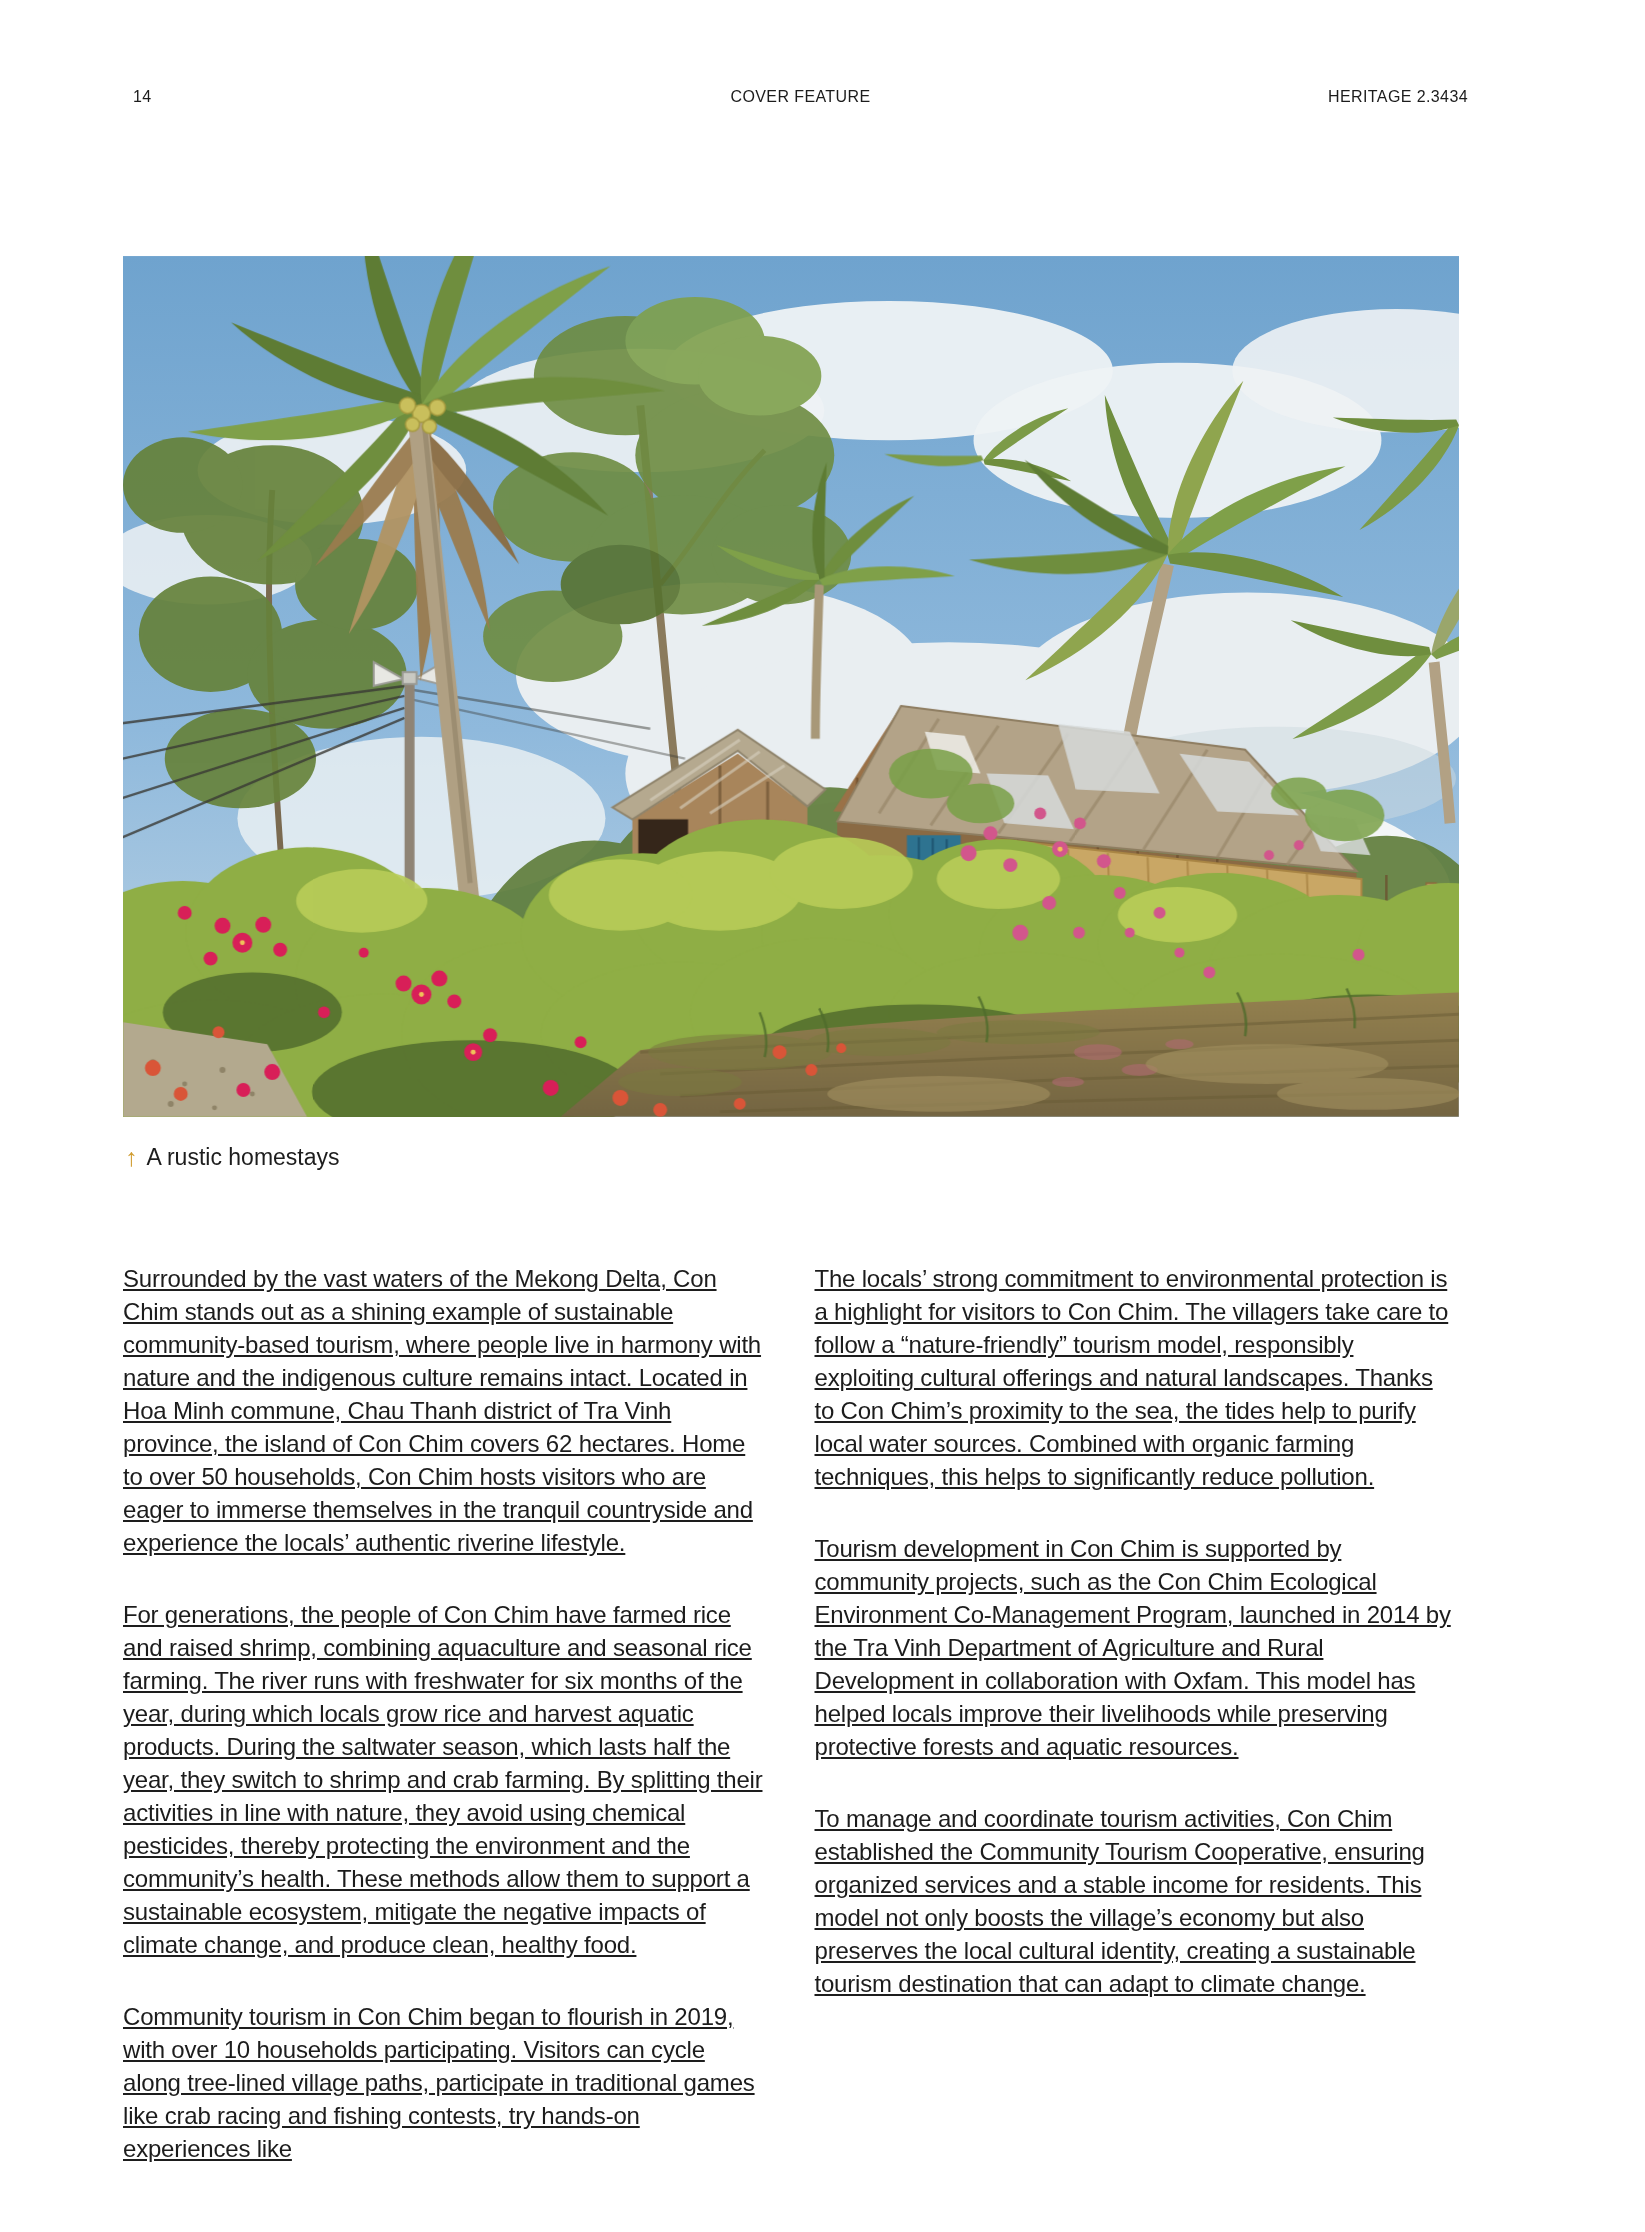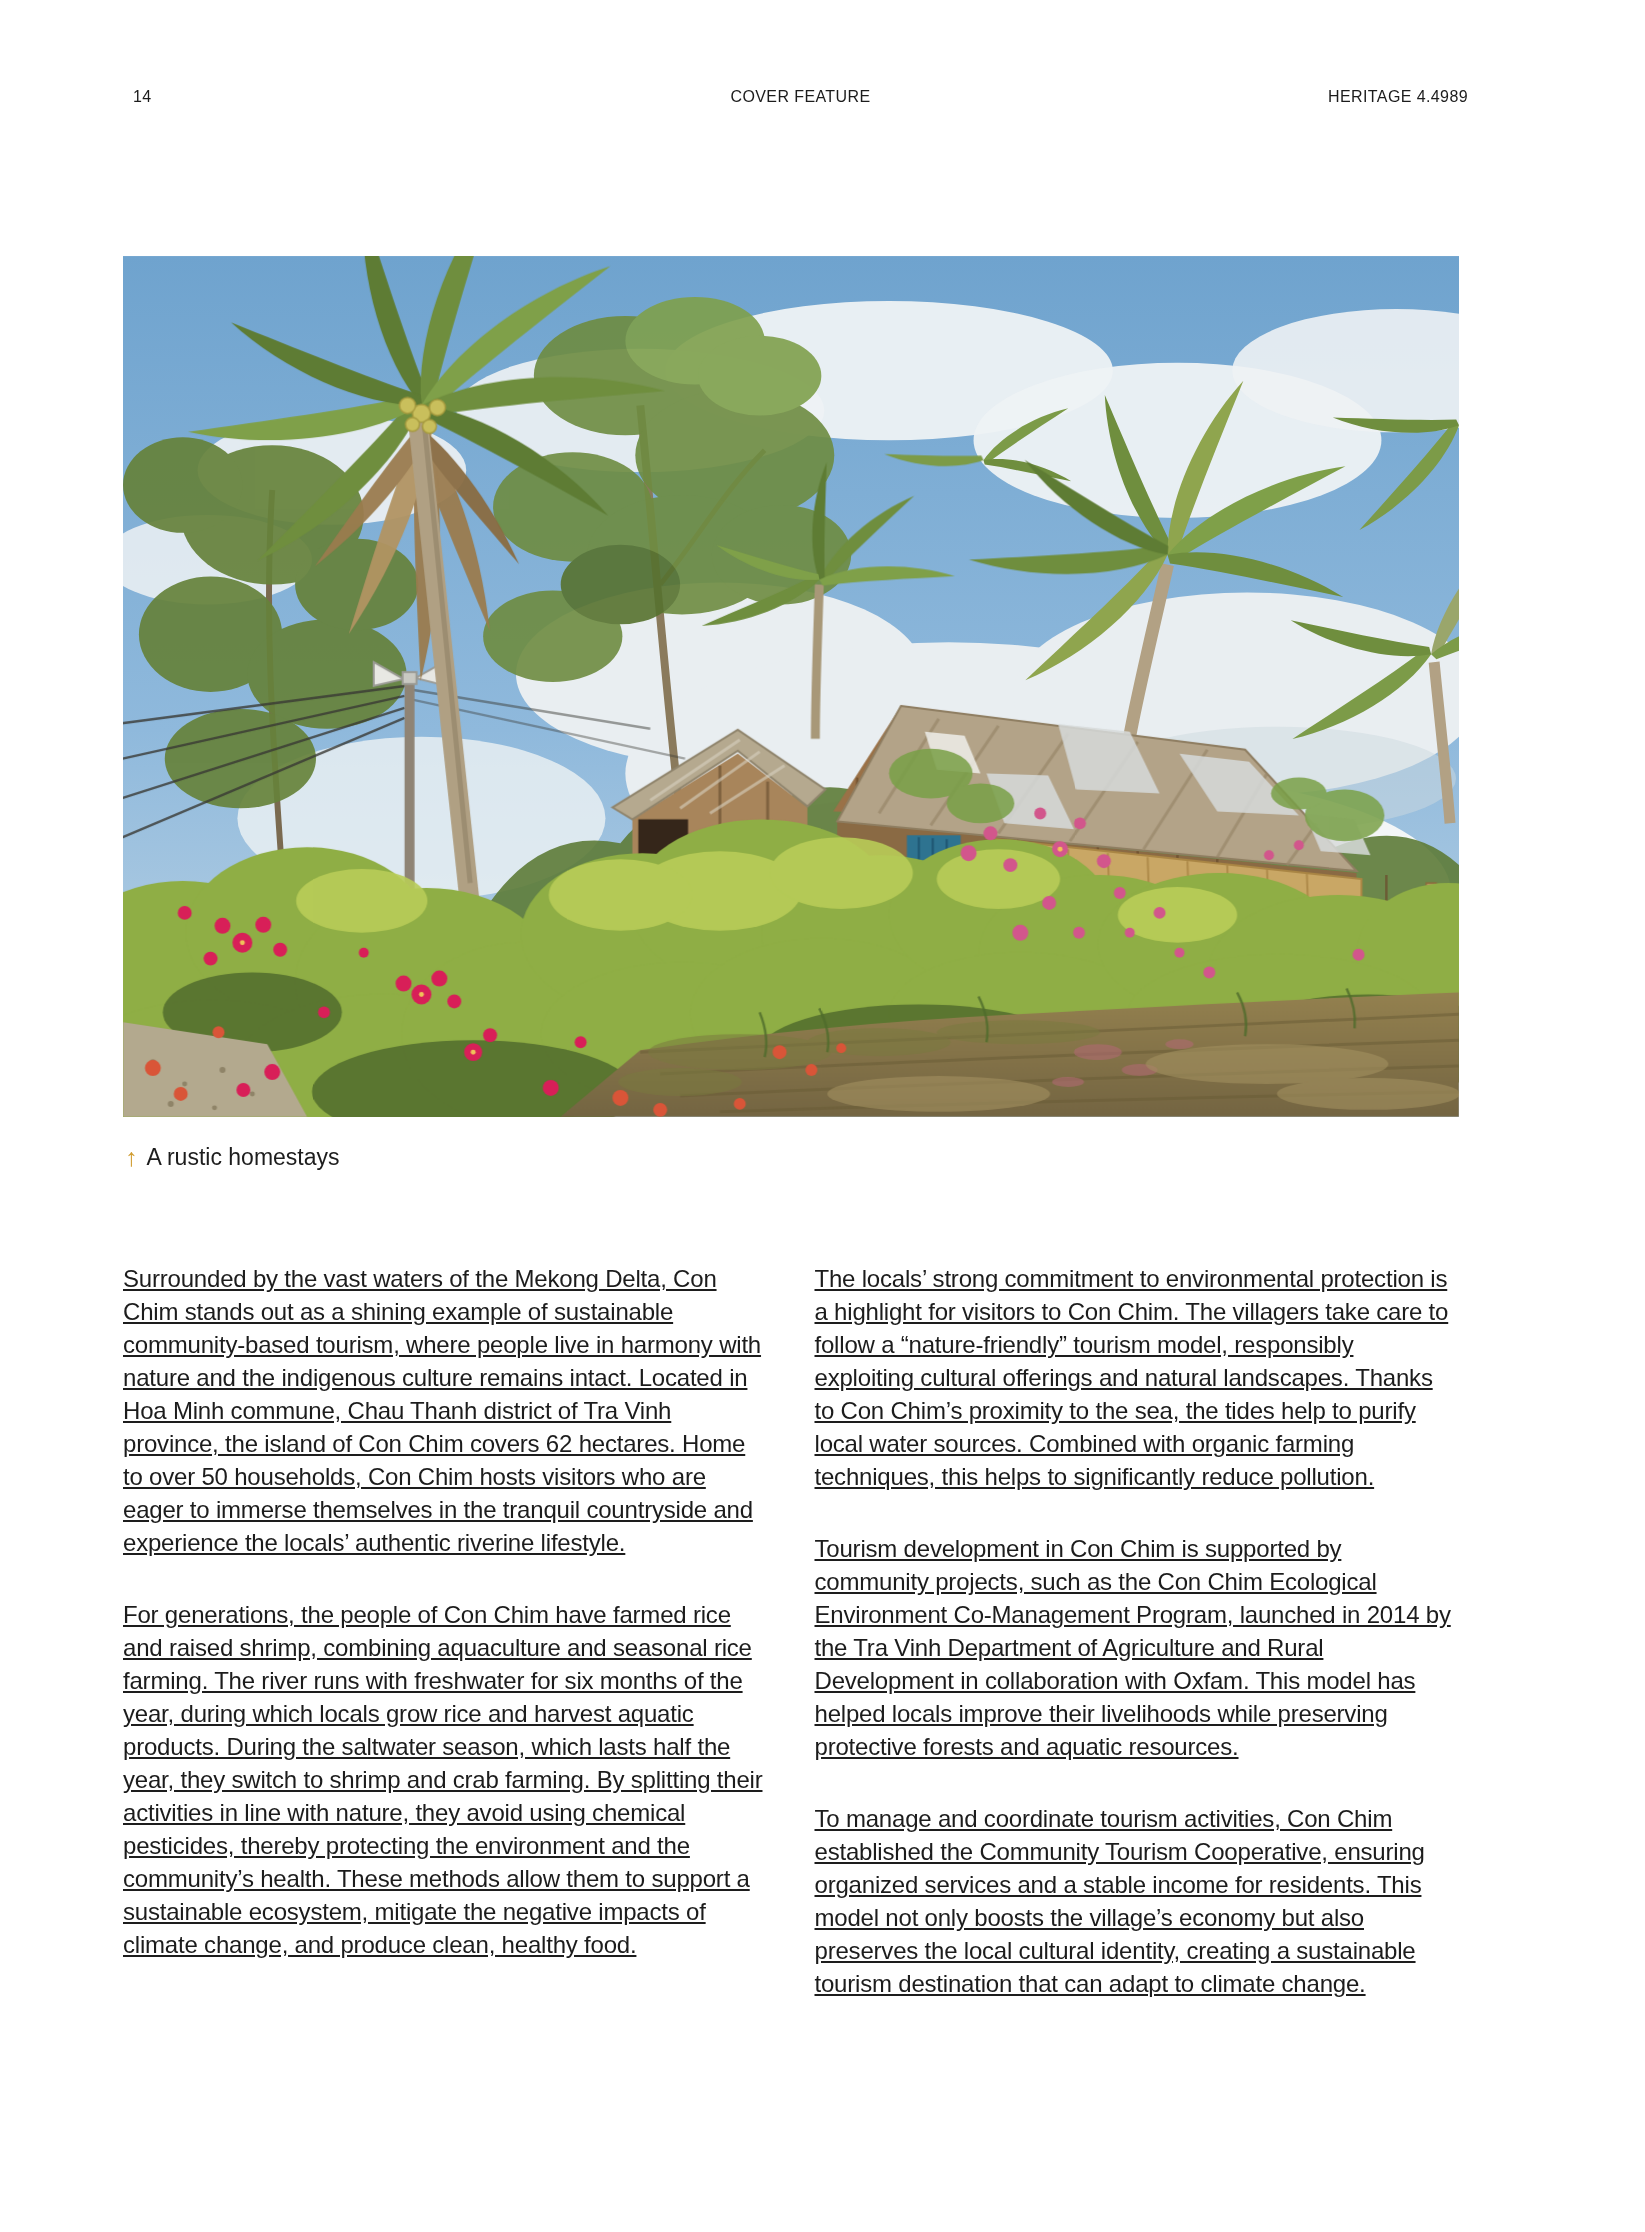--- a/index.html
+++ b/index.html
@@ -33,21 +33,21 @@
   }
   .col{width:644px;font-size:24px;line-height:33px;letter-spacing:-0.2px;color:#1c1c1c;}
   .col p{margin:0 0 39px 0;}
 </style>
 </head>
 <body>
 
 <header class="page-header">
   <span class="h-left">14</span>
   <span class="h-center">COVER FEATURE</span>
-  <span class="h-right">HERITAGE 4.4989</span>
+  <span class="h-right">HERITAGE 2.3434</span>
 </header>
 
 <figure class="photo" role="img" aria-label="Rustic thatched dwellings among coconut palms and flowering bougainvillea beside a muddy river">
   <svg viewBox="0 0 1343 865" xmlns="http://www.w3.org/2000/svg">
     <defs>
       <linearGradient id="skyG" x1="0" y1="0" x2="0" y2="1">
         <stop offset="0" stop-color="#6FA3CE"></stop>
         <stop offset="0.55" stop-color="#8FB9DC"></stop>
         <stop offset="1" stop-color="#C2D7E6"></stop>
       </linearGradient>
@@ -437,20 +437,21 @@
 
 <figcaption class="caption">
   <span class="arrow">↑</span>
   <span>A rustic homestays</span>
 </figcaption>
 
 <section class="columns">
   <div class="col">
     <p>Surrounded by the vast waters of the Mekong Delta, Con Chim stands out as a shining example of sustainable community-based tourism, where people live in harmony with nature and the indigenous culture remains intact. Located in Hoa Minh commune, Chau Thanh district of Tra Vinh province, the island of Con Chim covers 62 hectares. Home to over 50 households, Con Chim hosts visitors who are eager to immerse themselves in the tranquil countryside and experience the locals’ authentic riverine lifestyle.</p>
     <p>For generations, the people of Con Chim have farmed rice and raised shrimp, combining aquaculture and seasonal rice farming. The river runs with freshwater for six months of the year, during which locals grow rice and harvest aquatic products. During the saltwater season, which lasts half the year, they switch to shrimp and crab farming. By splitting their activities in line with nature, they avoid using chemical pesticides, thereby protecting the environment and the community’s health. These methods allow them to support a sustainable ecosystem, mitigate the negative impacts of climate change, and produce clean, healthy food.</p>
+    <p>Community tourism in Con Chim began to flourish in 2019, with over 10 households participating. Visitors can cycle along tree-lined village paths, participate in traditional games like crab racing and fishing contests, try hands-on experiences like</p>
   </div>
   <div class="col">
     <p>The locals’ strong commitment to environmental protection is a highlight for visitors to Con Chim. The villagers take care to follow a “nature-friendly” tourism model, responsibly exploiting cultural offerings and natural landscapes. Thanks to Con Chim’s proximity to the sea, the tides help to purify local water sources. Combined with organic farming techniques, this helps to significantly reduce pollution.</p>
     <p>Tourism development in Con Chim is supported by community projects, such as the Con Chim Ecological Environment Co-Management Program, launched in 2014 by the Tra Vinh Department of Agriculture and Rural Development in collaboration with Oxfam. This model has helped locals improve their livelihoods while preserving protective forests and aquatic resources.</p>
     <p>To manage and coordinate tourism activities, Con Chim established the Community Tourism Cooperative, ensuring organized services and a stable income for residents. This model not only boosts the village’s economy but also preserves the local cultural identity, creating a sustainable tourism destination that can adapt to climate change.</p>
   </div>
 </section>
 
 
 </body></html>

